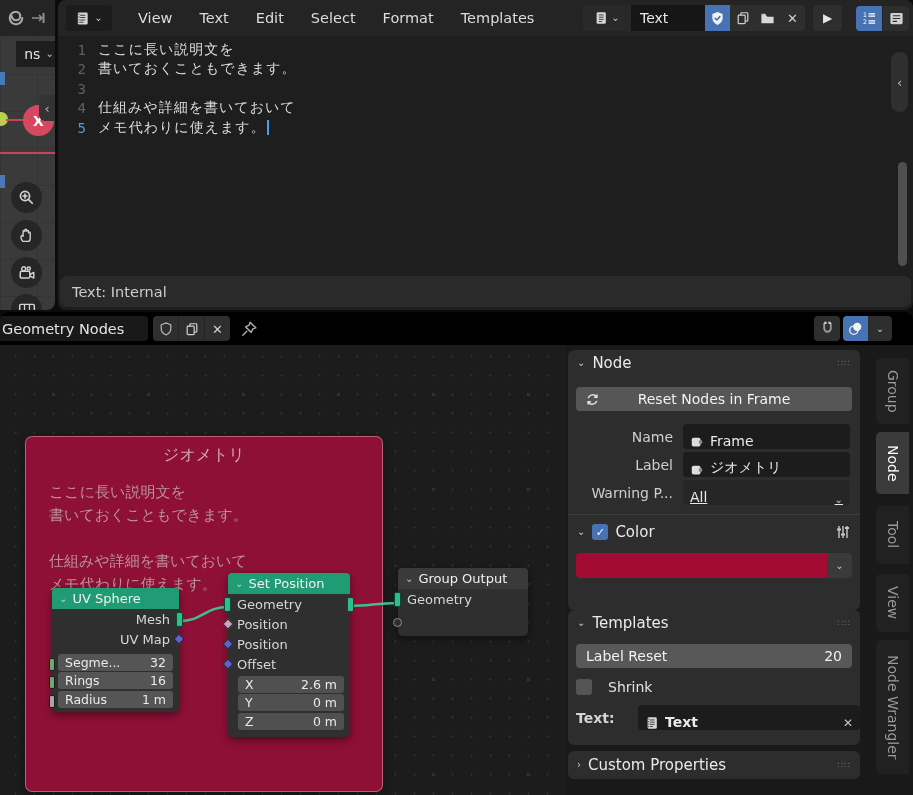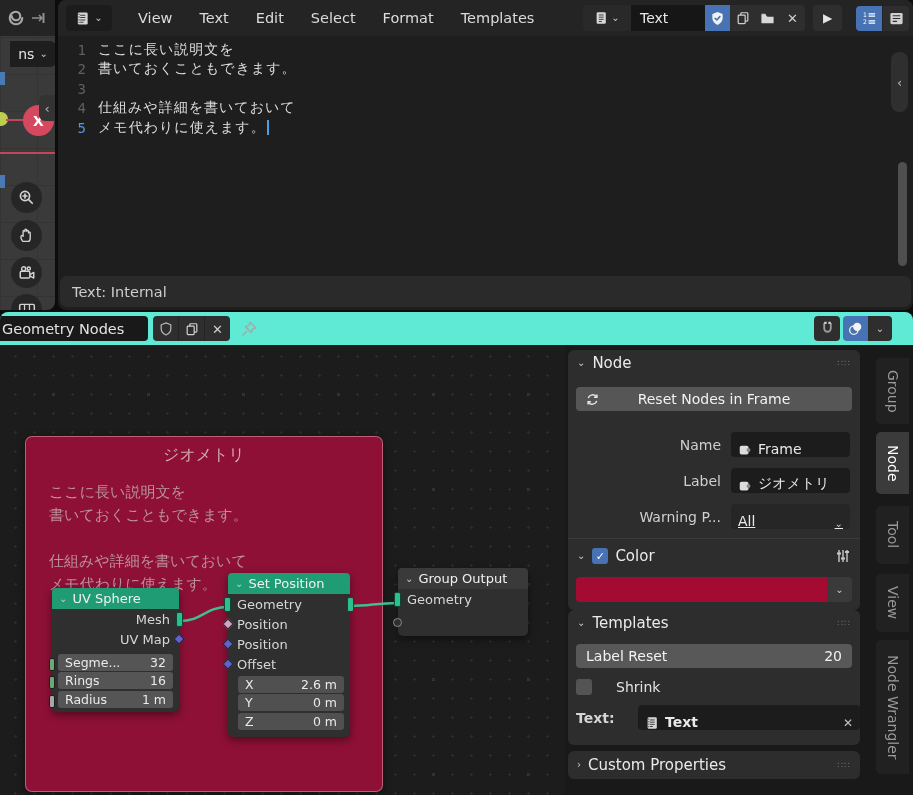--- a/index.html
+++ b/index.html
@@ -13,21 +13,21 @@
   .ico { display:inline-flex; align-items:center; justify-content:center; }
   .chev { font-size:10px; color:#c9c9c9; line-height:1; }
   .dots { color:#6d6d6d; font-size:9px; letter-spacing:1px; }
 
   
   #left-strip { left:0; top:0; width:55px; height:310px; background:#3a3a3a; border-radius:0 0 8px 0; overflow:hidden; }
   #left-strip .grid { position:absolute; inset:0;
      background-image:linear-gradient(#343434 1px, transparent 1px), linear-gradient(90deg,#343434 1px, transparent 1px);
      background-size:37px 37px; }
   #left-header { left:0; top:0; width:55px; height:36px; background:#242424; display:flex; align-items:center; gap:4px; padding-left:6px; }
-  #options-btn { left:10px; top:41px; width:46px; height:26px; background:#1e1e1e; border-radius:0 6px 6px 0; display:flex; align-items:center; justify-content:center; gap:5px; color:#e3e3e3; font-size:14px; }
+  #options-btn { left:16px; top:41px; width:46px; height:26px; background:#1e1e1e; border-radius:0 6px 6px 0; display:flex; align-items:center; justify-content:center; gap:5px; color:#e3e3e3; font-size:14px; }
   .gizmo { width:31px; height:31px; border-radius:50%; background:rgba(35,35,35,.85); display:flex; align-items:center; justify-content:center; }
   #err-circle { left:23px; top:105px; width:31px; height:31px; border-radius:50%; background:#d64860; color:#fff; font-weight:bold; font-size:14px; display:flex; align-items:center; justify-content:center; }
   .redline { height:2px; background:#c44458; }
   .blue-tag { left:0; width:5px; height:13px; background:#4a7ab5; }
   #collapse-left { left:39px; top:95px; width:16px; height:26px; background:#333; border-radius:6px 0 0 6px; color:#b5b5b5; font-size:13px; display:flex; align-items:center; justify-content:center; }
 
   
   #text-editor { left:58px; top:0; width:855px; height:310px; background:#1e1e1e; border-radius:8px; overflow:hidden; }
   #te-header { height:36px; background:#242424; display:flex; align-items:center; position:relative; }
   #te-type-btn { margin-left:8px; width:46px; height:26px; background:#1c1c1c; border-radius:4px; display:flex; align-items:center; justify-content:center; gap:4px; }
@@ -49,21 +49,21 @@
   .code-line .lt { color:#dedede; letter-spacing:1px; white-space:pre; }
   .ln-active { color:#5b94dd !important; }
   #cursor { display:inline-block; width:2px; height:15px; background:#4f9fe0; vertical-align:text-bottom; margin-left:1px; }
 
   #te-scroll-pill { left:833px; top:52px; width:17px; height:60px; background:#2f2f2f; border-radius:8px; color:#b7b7b7; font-size:13px; display:flex; align-items:center; justify-content:center; }
   #te-scroll-thumb { left:840px; top:162px; width:9px; height:104px; background:#4f4f4f; border-radius:5px; }
   #te-footer { left:2px; top:276px; width:851px; height:31px; background:#2a2a2a; border-radius:7px; display:flex; align-items:center; padding-left:12px; font-size:14.5px; color:#cccccc; }
 
   
   #node-editor { left:0; top:312px; width:913px; height:483px; background:#1c1c1c; border-radius:8px 8px 0 0; overflow:hidden; }
-  #ne-header { height:33px; background:#5eead4; position:relative; display:flex; align-items:center; }
+  #ne-header { height:33px; background:#000000; position:relative; display:flex; align-items:center; }
   #ne-name { position:absolute; left:-14px; width:162px; height:25px; background:#191919; border-radius:0 4px 4px 0; display:flex; align-items:center; padding-left:16px; font-size:14.5px; color:#e2e2e2; }
   #ne-db-group { position:absolute; left:153px; display:flex; height:25px; background:#2e2e2e; border-radius:4px; overflow:hidden; }
   #ne-db-group .db-btn { background:transparent; }
   #ne-db-group .sep { width:1px; background:#242424; }
   #ne-pin { position:absolute; left:240px; }
   #ne-snap { position:absolute; left:814px; width:26px; height:25px; border-radius:4px; }
   #ne-overlay-group { position:absolute; left:843px; display:flex; height:25px; border-radius:4px; overflow:hidden; }
   #ne-overlay-btn { width:25px; background:#4772b3; }
   #ne-overlay-chev { width:24px; background:#2e2e2e; }
 
@@ -95,21 +95,21 @@
   .ss-float { background:#a6a6a6; }
   .sock-virtual { position:absolute; width:9px; height:9px; border-radius:50%; border:1.5px solid #8b8b8b; background:#2f2f2f; }
 
   
   #sidebar-region { left:565px; top:345px; width:348px; height:450px; background:#191919; }
   .panel { position:absolute; left:3px; width:292px; background:#2d2d2d; border-radius:6px; }
   .panel-header { height:26px; display:flex; align-items:center; gap:7px; padding:0 9px; font-size:15px; color:#eaeaea; }
   .panel-header .dots { margin-left:auto; }
   .side-btn { height:24px; background:#565656; border-radius:4px; display:flex; align-items:center; justify-content:center; gap:8px; font-size:14px; color:#f2f2f2; position:relative; }
   .side-btn .ico { position:absolute; left:9px; }
-  .prow { display:flex; align-items:center; height:25px; margin-top:11px;padding-left:48px; }
+  .prow { display:flex; align-items:center; height:25px; margin-top:3px; }
   .prow .plabel { width:115px; text-align:right; padding-right:10px; font-size:14px; color:#cfcfcf; }
   .pfield { flex:1; height:25px; background:#1c1c1c; border-radius:4px; display:flex; align-items:flex-end; gap:6px; padding:0 7px; font-size:14px; color:#e9e9e9; margin-right:10px; }
   .pdrop { background:#262626;text-decoration:underline; }
   .pdrop .chev { margin-left:auto; }
   .checkbox { width:16px; height:16px; border-radius:3px; display:flex; align-items:center; justify-content:center; font-size:11px; color:#fff; }
   .cb-on { background:#4772b3; }
   .cb-off { background:#545454; }
   .swatch-row { display:flex; margin:8px 8px 10px 8px; height:25px; }
   #color-swatch { flex:1; border-radius:4px 0 0 4px; }
   #swatch-chev { width:25px; background:#3a3a3a; border-radius:0 4px 4px 0; display:flex; align-items:center; justify-content:center; }
@@ -537,21 +537,21 @@
     <div class="panel" style="top:265px; height:135px;">
       <div class="panel-header">
         <span class="chev">⌄</span>
         <span>Templates</span>
         <span class="dots">∷∷</span>
       </div>
       <div class="slider" style="margin:8px 8px 0 8px;">
         <span>Label Reset</span>
         <span>20</span>
       </div>
-      <div style="display:flex; align-items:center; gap:24px; margin:11px 8px 0 8px;">
+      <div style="display:flex; align-items:center; gap:16px; margin:11px 8px 0 8px;">
         <span class="checkbox cb-off"></span>
         <span style="font-size:14px; color:#e2e2e2;">Shrink</span>
       </div>
       <div style="display:flex; align-items:center; margin:10px 0 0 8px;font-weight:bold;">
         <span style="width:62px; font-size:14px; color:#d5d5d5;">Text:</span>
         <div class="pfield" style="margin-right:0;">
           <span class="ico">
             <svg width="14" height="14" viewBox="0 0 16 16">
                 <rect x="3" y="1.5" width="10.5" height="13" rx="1.5" fill="#d6d6d6"></rect>
                 <path d="M5.5 4.5 h5.5 M5.5 7 h5.5 M5.5 9.5 h5.5 M5.5 12 h3.5" stroke="#3a3a3a" stroke-width="1.1"></path>

